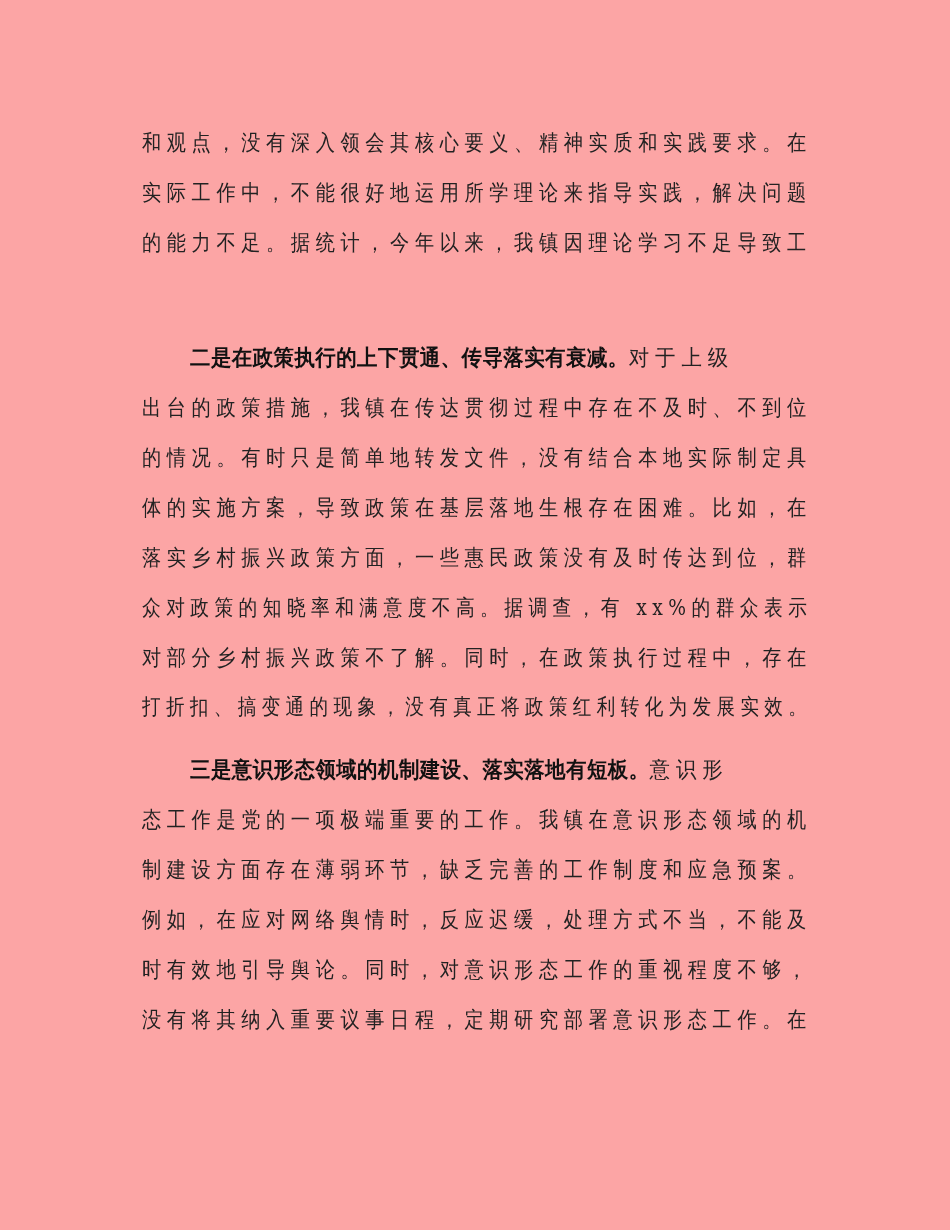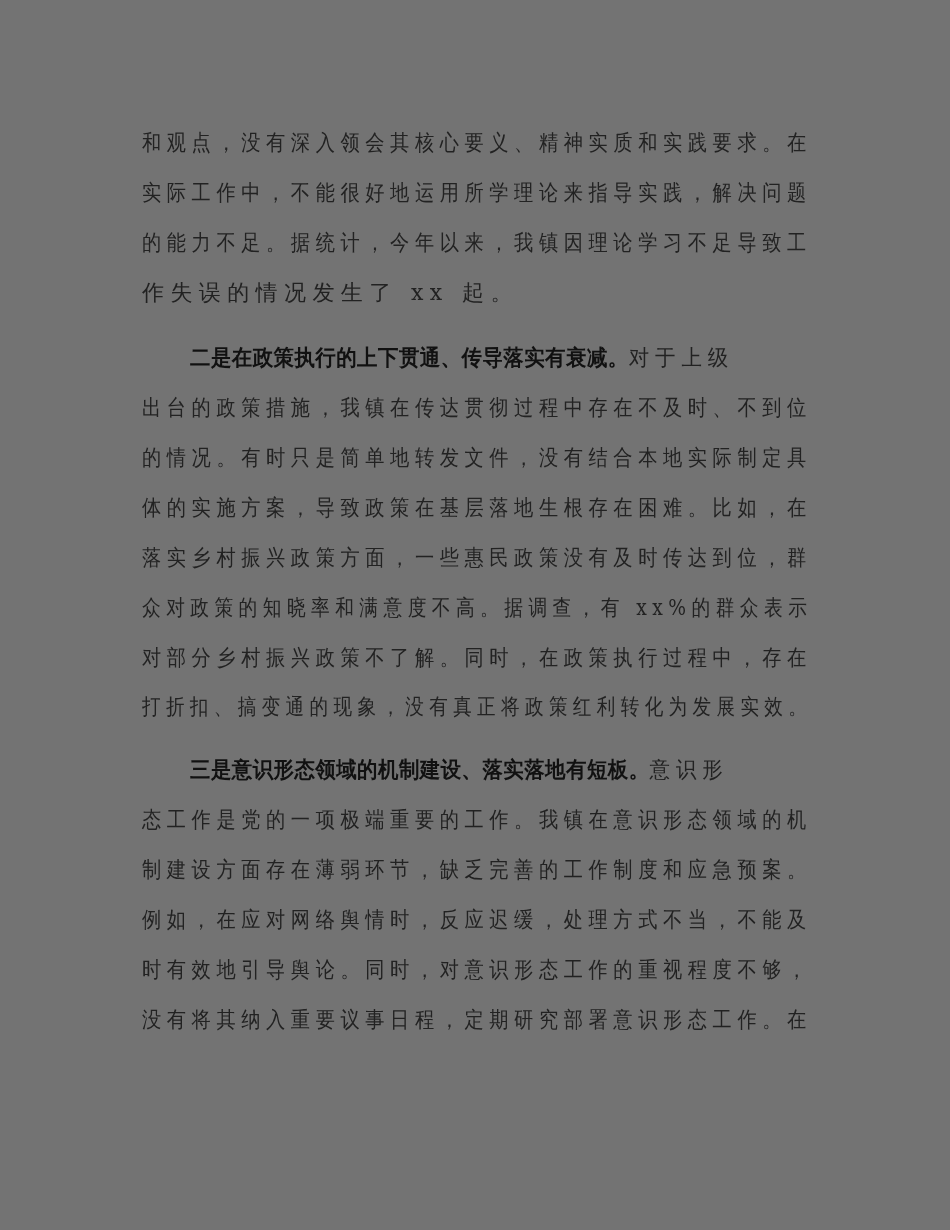--- a/index.html
+++ b/index.html
@@ -14,21 +14,21 @@
       overflow: hidden;
       font-family: "DejaVu Serif", "Liberation Serif", serif;
       color: #1a1a1a;
     }
     .page {
       position: absolute;
       left: 0;
       top: 0;
       width: 950px;
       height: 1230px;
-      background: #737373;
+      background: #fca5a5;
     }
     .line {
       position: absolute;
       left: 142px;
       width: 670px;
       height: 34px;
       line-height: 34px;
       font-size: 22px;
       white-space: nowrap;
       letter-spacing: 6.4px;
@@ -52,21 +52,20 @@
     }
   </style>
 </head>
 <body>
 
 <div class="page">
 
   <div class="line" style="top: 126px; transform: scaleX(0.8735);">和观点，没有深入领会其核心要义、精神实质和实践要求。在</div>
   <div class="line" style="top: 176px; transform: scaleX(0.8735);">实际工作中，不能很好地运用所学理论来指导实践，解决问题</div>
   <div class="line" style="top: 226px; transform: scaleX(0.8735);">的能力不足。据统计，今年以来，我镇因理论学习不足导致工</div>
-  <div class="line" style="top:276px;">作失误的情况发生了 xx 起。</div>
 
   <div class="line indent" style="top: 341px; transform: scaleX(0.9284);">
     <span class="bold">二是在政策执行的上下贯通、传导落实有衰减。</span><span class="normal-after">对于上级</span>
   </div>
   <div class="line" style="top: 391px; transform: scaleX(0.8735);">出台的政策措施，我镇在传达贯彻过程中存在不及时、不到位</div>
   <div class="line" style="top: 441px; transform: scaleX(0.8735);">的情况。有时只是简单地转发文件，没有结合本地实际制定具</div>
   <div class="line" style="top: 491px; transform: scaleX(0.8735);">体的实施方案，导致政策在基层落地生根存在困难。比如，在</div>
   <div class="line" style="top: 541px; transform: scaleX(0.8735);">落实乡村振兴政策方面，一些惠民政策没有及时传达到位，群</div>
   <div class="line" style="top: 591px; transform: scaleX(0.8503);">众对政策的知晓率和满意度不高。据调查，有 xx%的群众表示</div>
   <div class="line" style="top: 641px; transform: scaleX(0.8735);">对部分乡村振兴政策不了解。同时，在政策执行过程中，存在</div>

